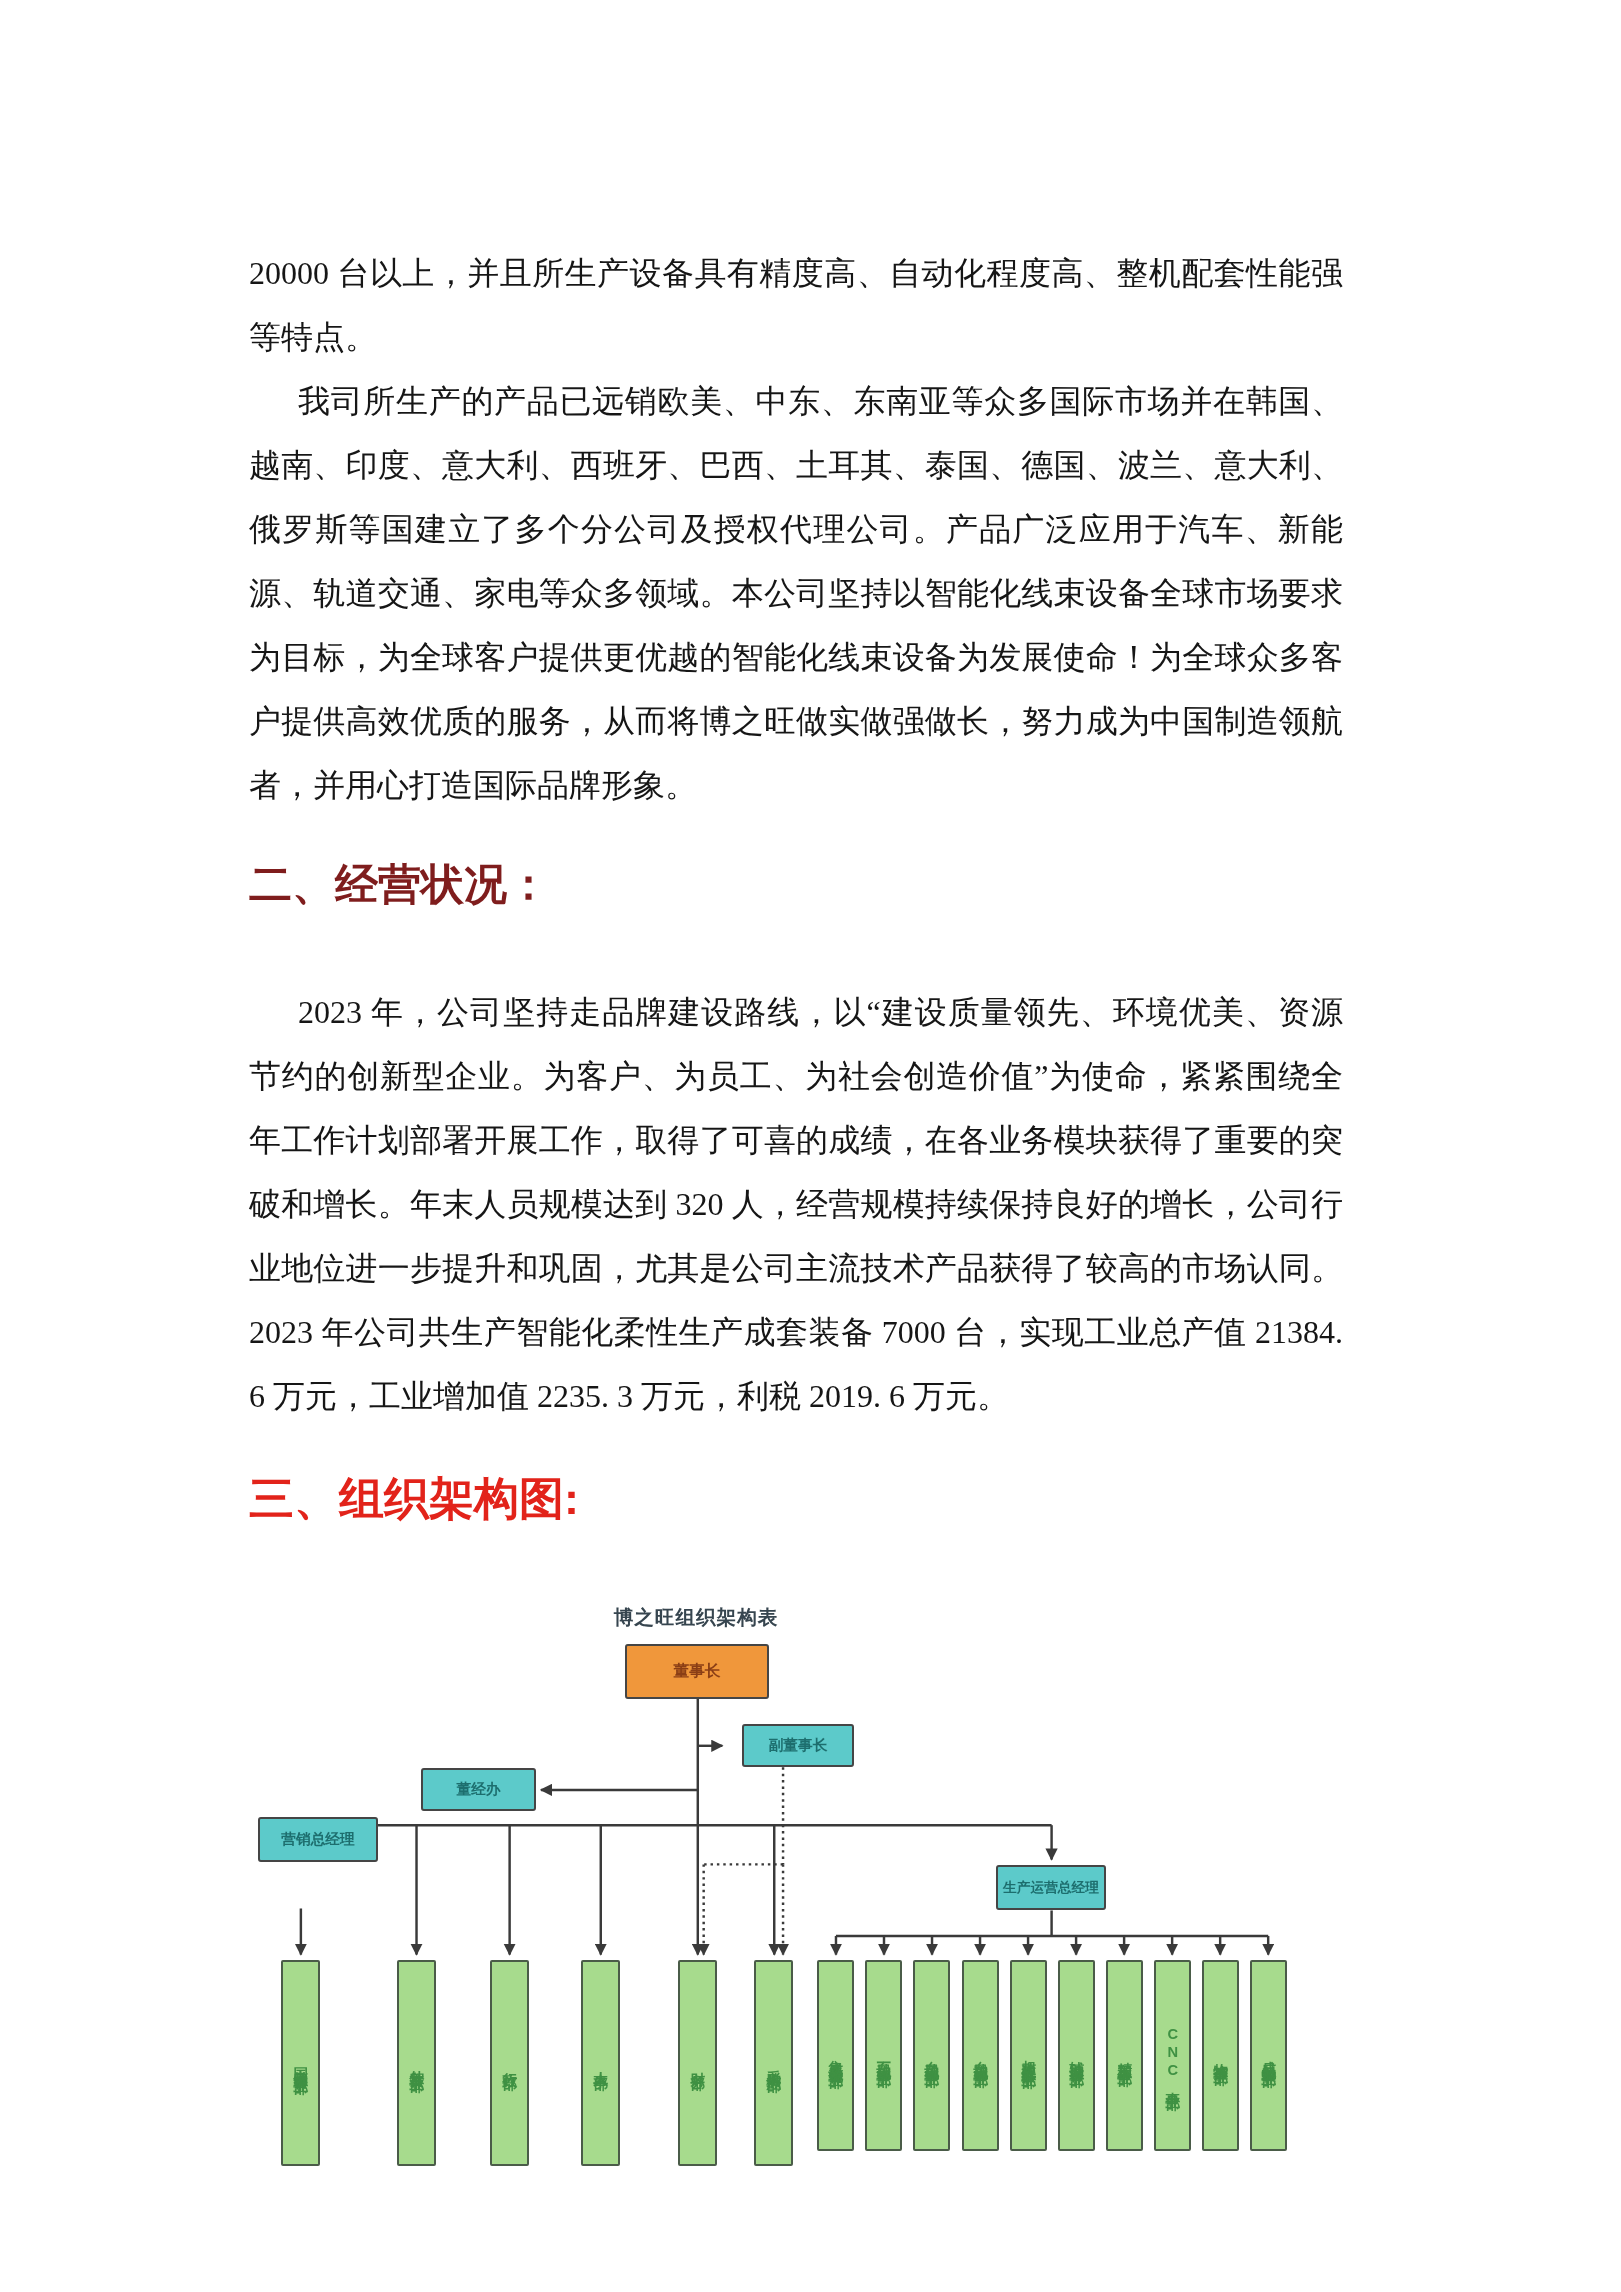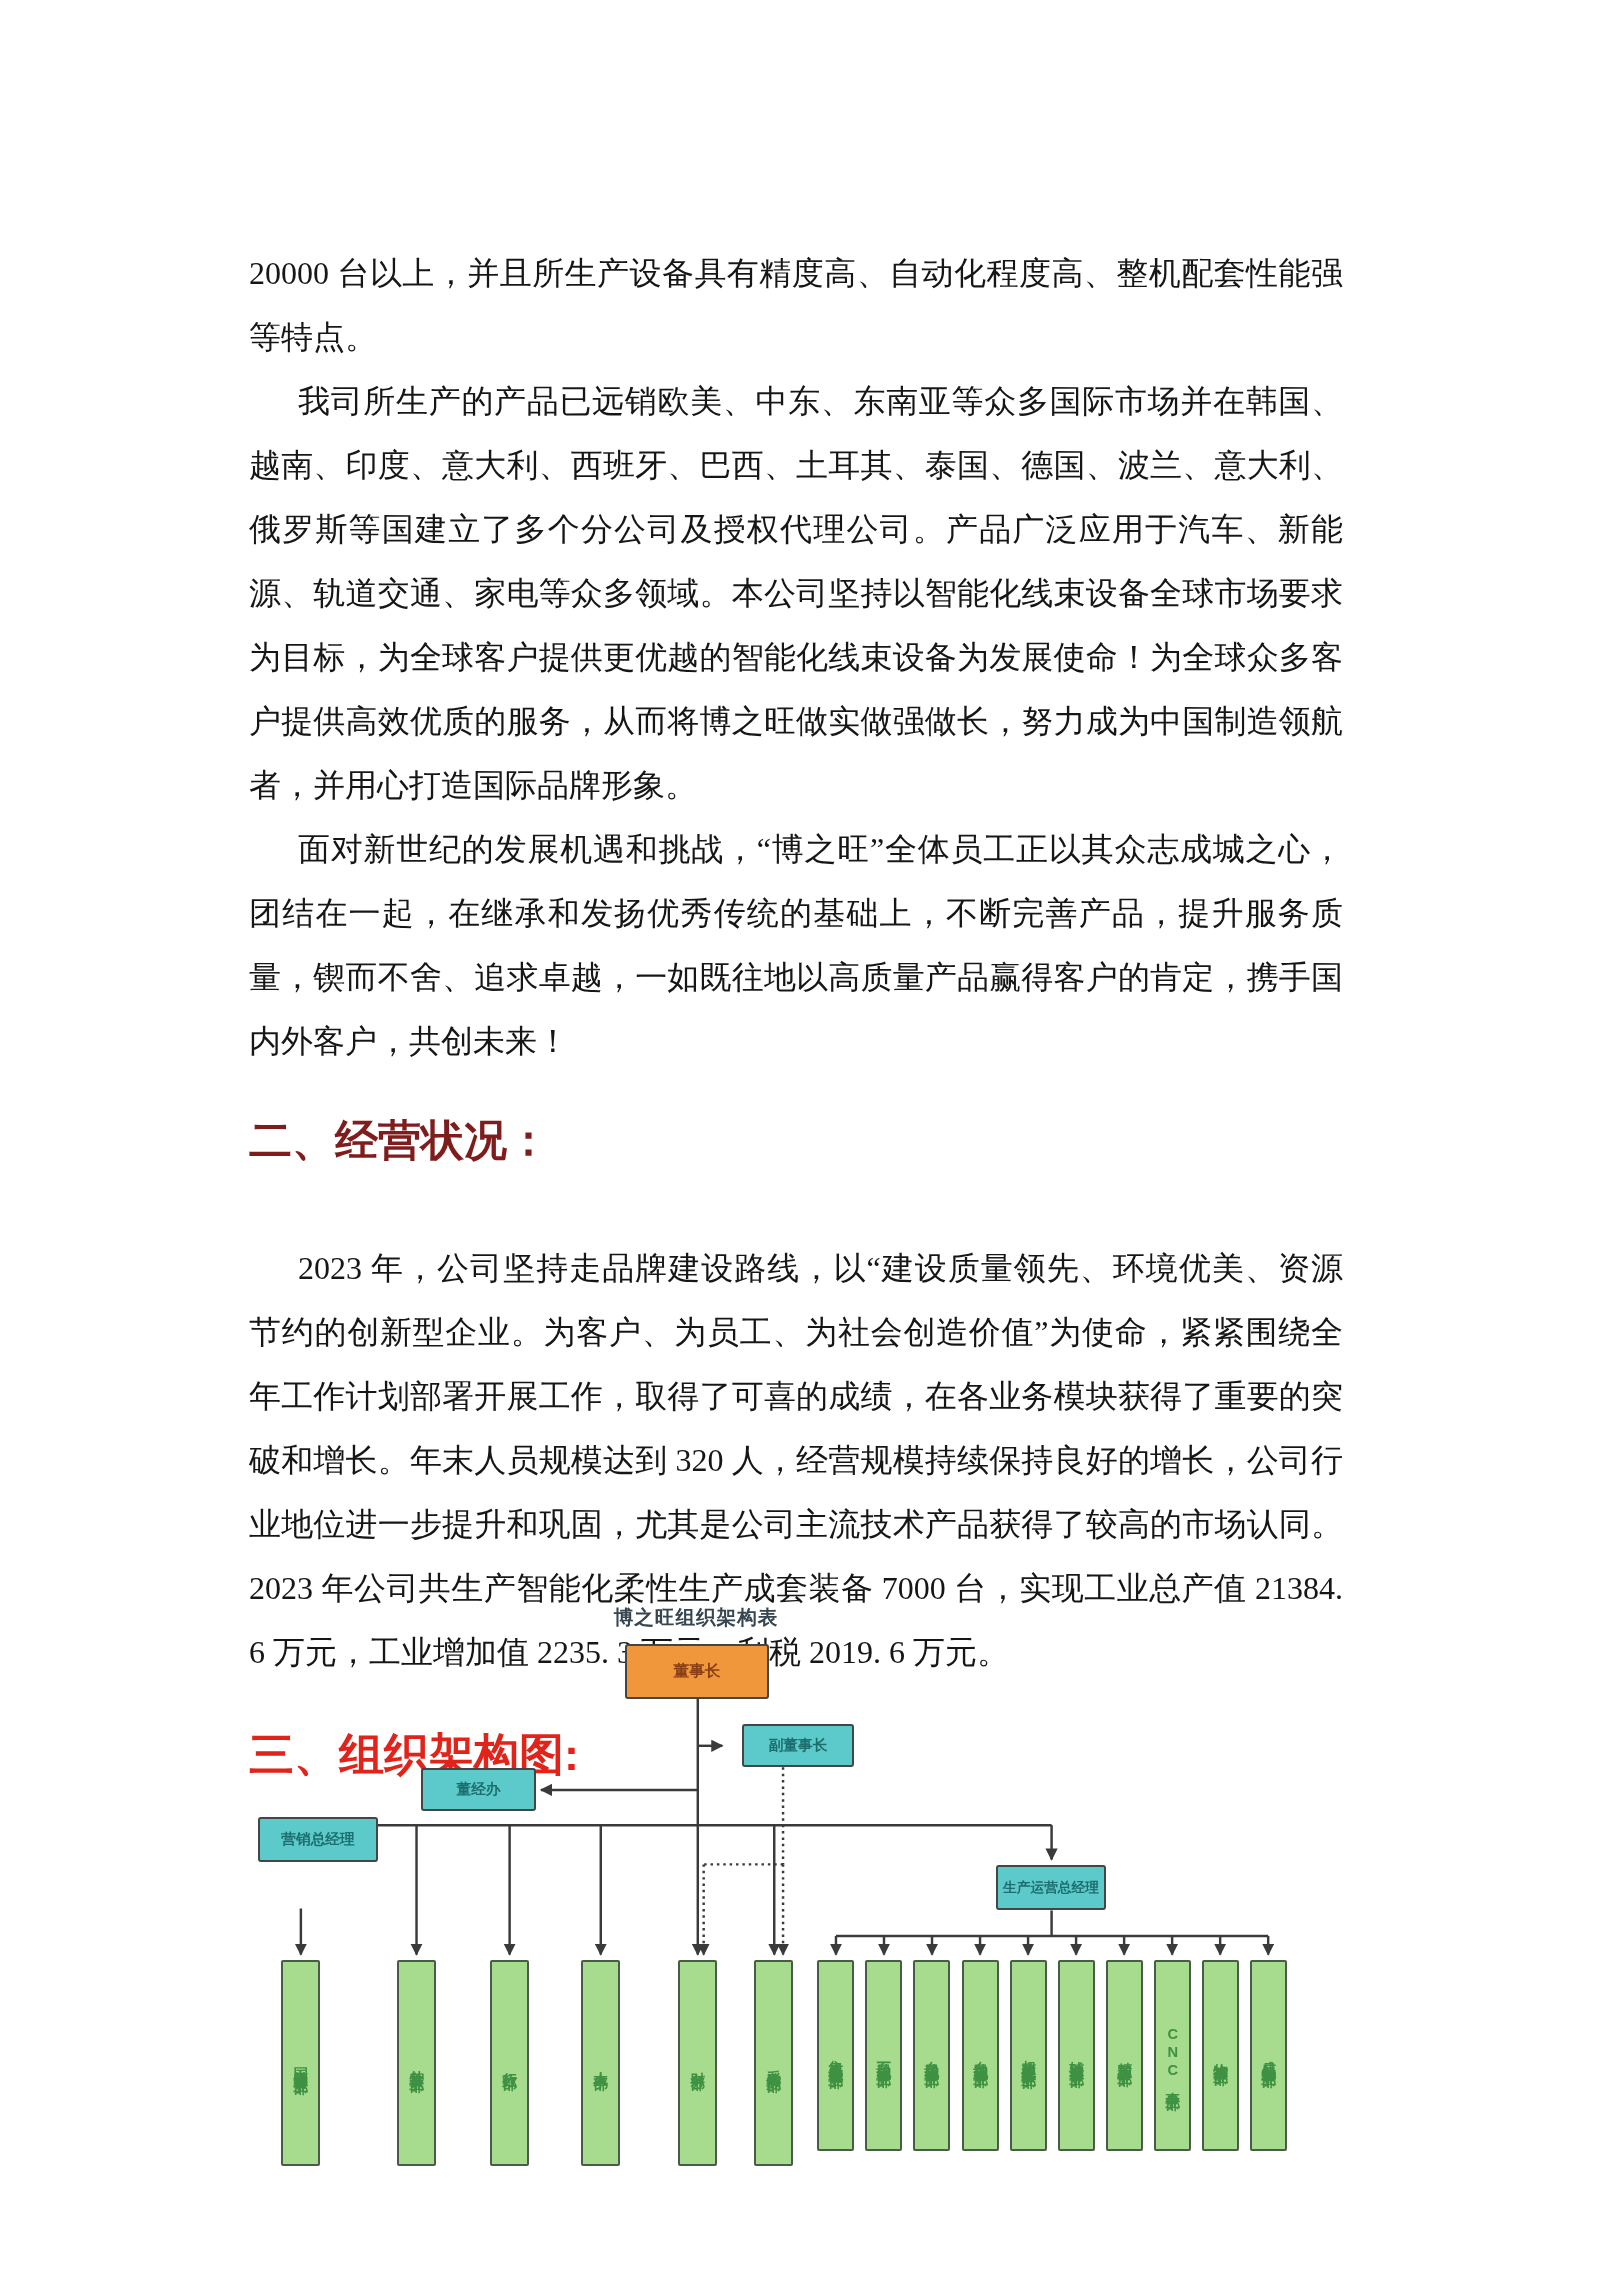--- a/index.html
+++ b/index.html
@@ -38,21 +38,20 @@
   .dept-r{top:1960px;height:191px;width:37px;}
 </style>
 </head>
 <body>
 
 <div class="page">
 
   <div class="bodytext">
     <p class="para noindent">20000 台以上，并且所生产设备具有精度高、自动化程度高、整机配套性能强等特点。</p>
     <p class="para">我司所生产的产品已远销欧美、中东、东南亚等众多国际市场并在韩国、越南、印度、意大利、西班牙、巴西、土耳其、泰国、德国、波兰、意大利、俄罗斯等国建立了多个分公司及授权代理公司。产品广泛应用于汽车、新能源、轨道交通、家电等众多领域。本公司坚持以智能化线束设备全球市场要求为目标，为全球客户提供更优越的智能化线束设备为发展使命！为全球众多客户提供高效优质的服务，从而将博之旺做实做强做长，努力成为中国制造领航者，并用心打造国际品牌形象。</p>
-    <p class="para">面对新世纪的发展机遇和挑战，“博之旺”全体员工正以其众志成城之心，团结在一起，在继承和发扬优秀传统的基础上，不断完善产品，提升服务质量，锲而不舍、追求卓越，一如既往地以高质量产品赢得客户的肯定，携手国内外客户，共创未来！</p>
     <p class="h-black">二、经营状况：</p>
     <p class="para">2023 年，公司坚持走品牌建设路线，以“建设质量领先、环境优美、资源节约的创新型企业。为客户、为员工、为社会创造价值”为使命，紧紧围绕全年工作计划部署开展工作，取得了可喜的成绩，在各业务模块获得了重要的突破和增长。年末人员规模达到 320 人，经营规模持续保持良好的增长，公司行业地位进一步提升和巩固，尤其是公司主流技术产品获得了较高的市场认同。2023 年公司共生产智能化柔性生产成套装备 7000 台，实现工业总产值 21384. 6 万元，工业增加值 2235. 3 万元，利税 2019. 6 万元。</p>
     <p class="h-red">三、组织架构图:</p>
   </div>
 
   <div class="orgchart">
 
     <svg class="oc-lines" width="1621" height="2293" viewBox="0 0 1654 2339">
       <defs>
         <marker id="arr" viewBox="0 0 10 10" refX="9" refY="5" markerWidth="5" markerHeight="5" orient="auto-start-reverse">

